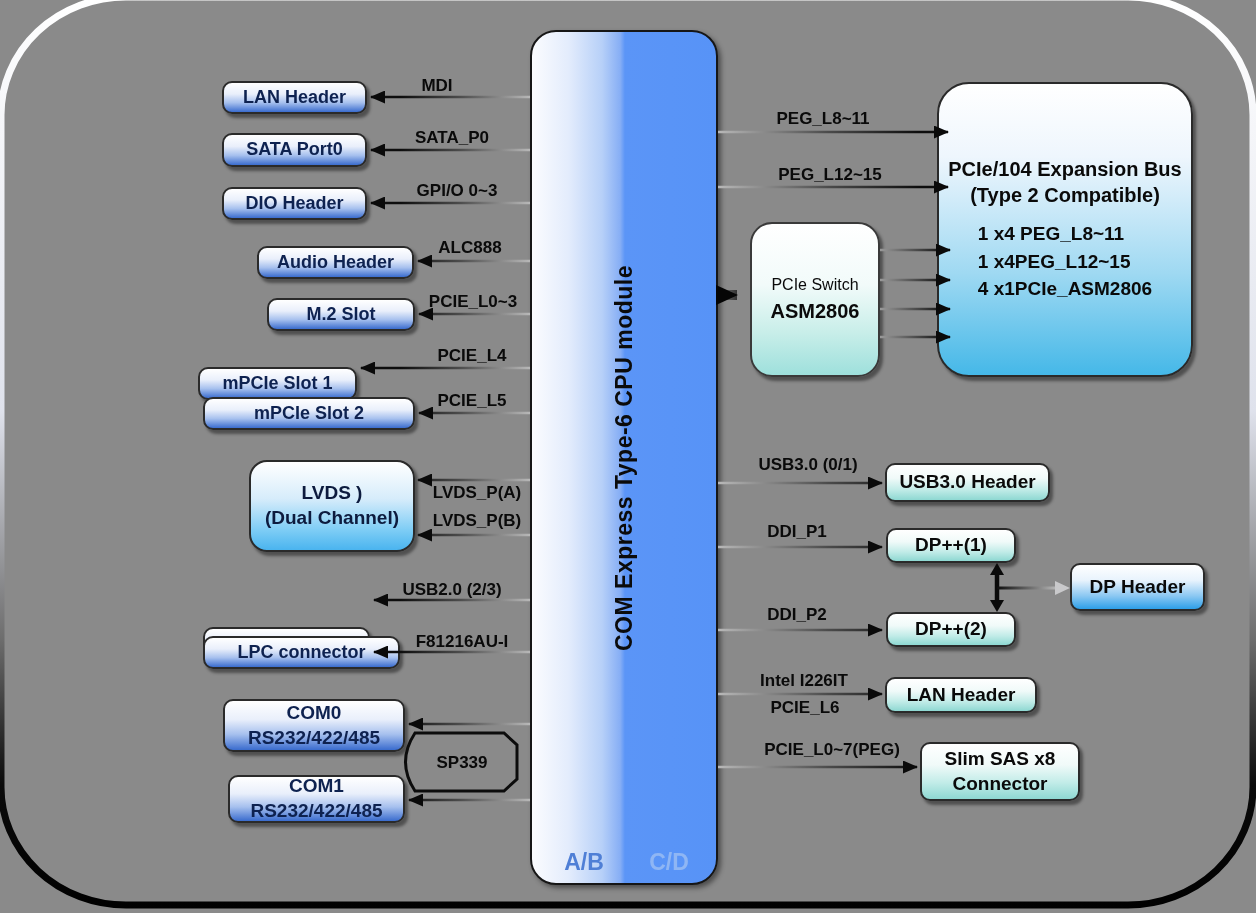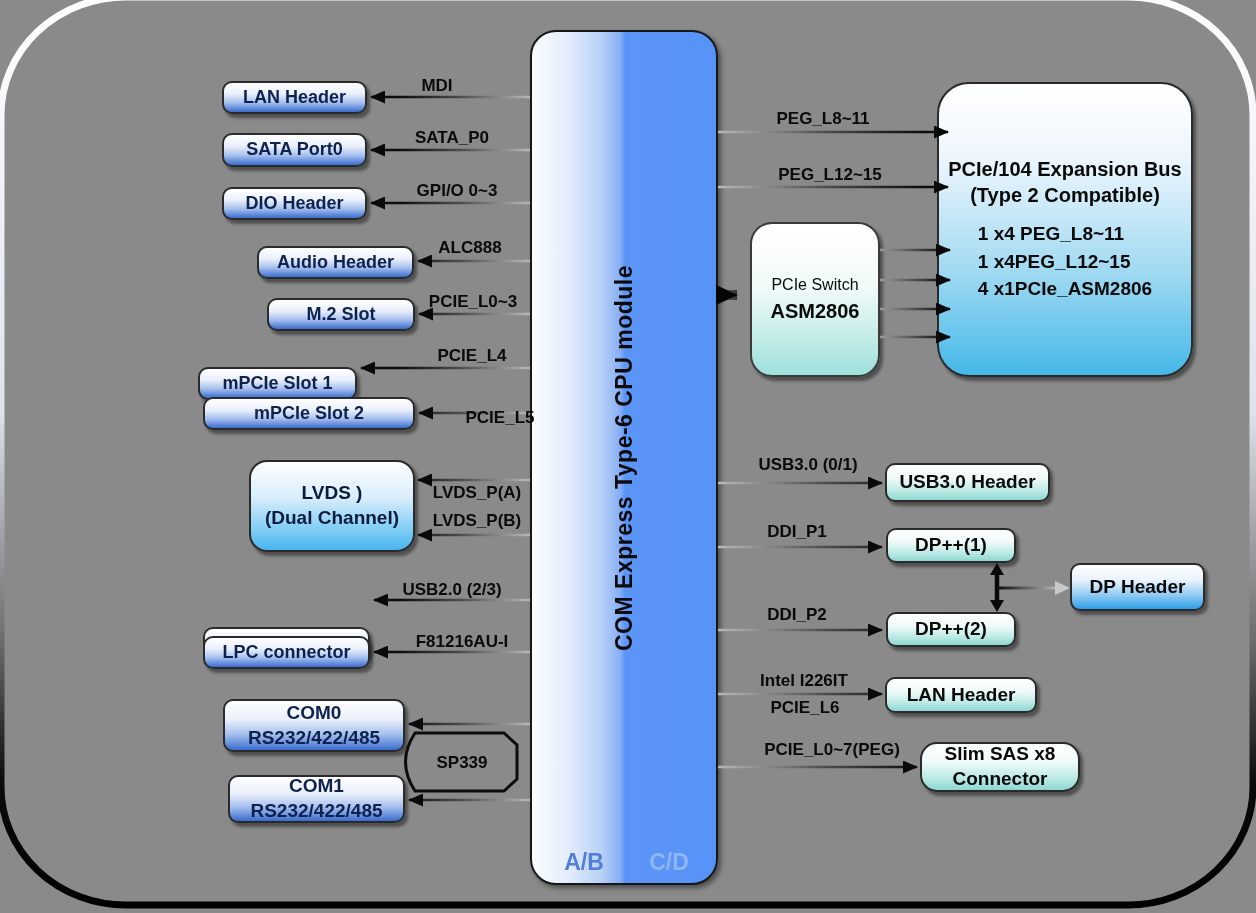--- a/index.html
+++ b/index.html
@@ -76,21 +76,21 @@
     </div>
 
   <div class="blk b-lvds" style="left:249px;top:460px;width:166px;height:92px;text-align:right;">
     <span>LVDS )</span>
     <span>(Dual Channel)</span>
   </div>
 
   <div class="blk b-blue" style="left:203px;top:583px;width:167px;height:33px;margin-top:44px;">
       <span>USB2.0 Header</span>
     </div>
-  <div class="blk b-blue" style="left:203px;top:636px;width:167px;height:33px;">
+  <div class="blk b-blue" style="left:203px;top:636px;width:197px;height:33px;">
       <span>LPC connector</span>
     </div>
 
   <div class="blk b-blue" style="left:223px;top:699px;width:182px;height:53px;font-size:19px;">
     <span>COM0</span>
     <span>RS232/422/485</span>
   </div>
   <div class="blk b-blue" style="left:228px;top:775px;width:177px;height:48px;font-size:19px;">
     <span>COM1</span>
     <span>RS232/422/485</span>
@@ -121,32 +121,32 @@
     </div>
   <div class="blk b-teal" style="left:886px;top:612px;width:130px;height:35px;">
       <span>DP++(2)</span>
     </div>
   <div class="blk b-dph" style="left:1070px;top:563px;width:135px;height:48px;">
       <span>DP Header</span>
     </div>
   <div class="blk b-teal" style="left:885px;top:677px;width:152px;height:36px;">
       <span>LAN Header</span>
     </div>
-  <div class="blk b-teal" style="left:920px;top:742px;width:160px;height:50px;border-radius:17px;">
+  <div class="blk b-teal" style="left:920px;top:742px;width:160px;height:59px;">
     <span>Slim SAS x8</span>
     <span>Connector</span>
   </div>
 
   <div class="sig" style="left:437px;top:86px;">MDI</div>
   <div class="sig" style="left:452px;top:138px;">SATA_P0</div>
   <div class="sig" style="left:457px;top:191px;">GPI/O 0~3</div>
   <div class="sig" style="left:470px;top:248px;text-align:center;">ALC888</div>
   <div class="sig" style="left:473px;top:302px;">PCIE_L0~3</div>
   <div class="sig" style="left:472px;top:356px;">PCIE_L4</div>
-  <div class="sig" style="left:500px;top:401px;margin-top:17px;">PCIE_L5</div>
+  <div class="sig" style="left:472px;top:401px;">PCIE_L5</div>
   <div class="sig" style="left:477px;top:493px;">LVDS_P(A)</div>
   <div class="sig" style="left:477px;top:521px;">LVDS_P(B)</div>
   <div class="sig" style="left:452px;top:590px;">USB2.0 (2/3)</div>
   <div class="sig" style="left:462px;top:642px;">F81216AU-I</div>
   <div class="sp339-label" style="left:462px;top:763px;">SP339</div>
 
   <div class="sig" style="left:823px;top:119px;">PEG_L8~11</div>
   <div class="sig" style="left:830px;top:175px;">PEG_L12~15</div>
   <div class="sig" style="left:808px;top:465px;">USB3.0 (0/1)</div>
   <div class="sig" style="left:797px;top:532px;">DDI_P1</div>

